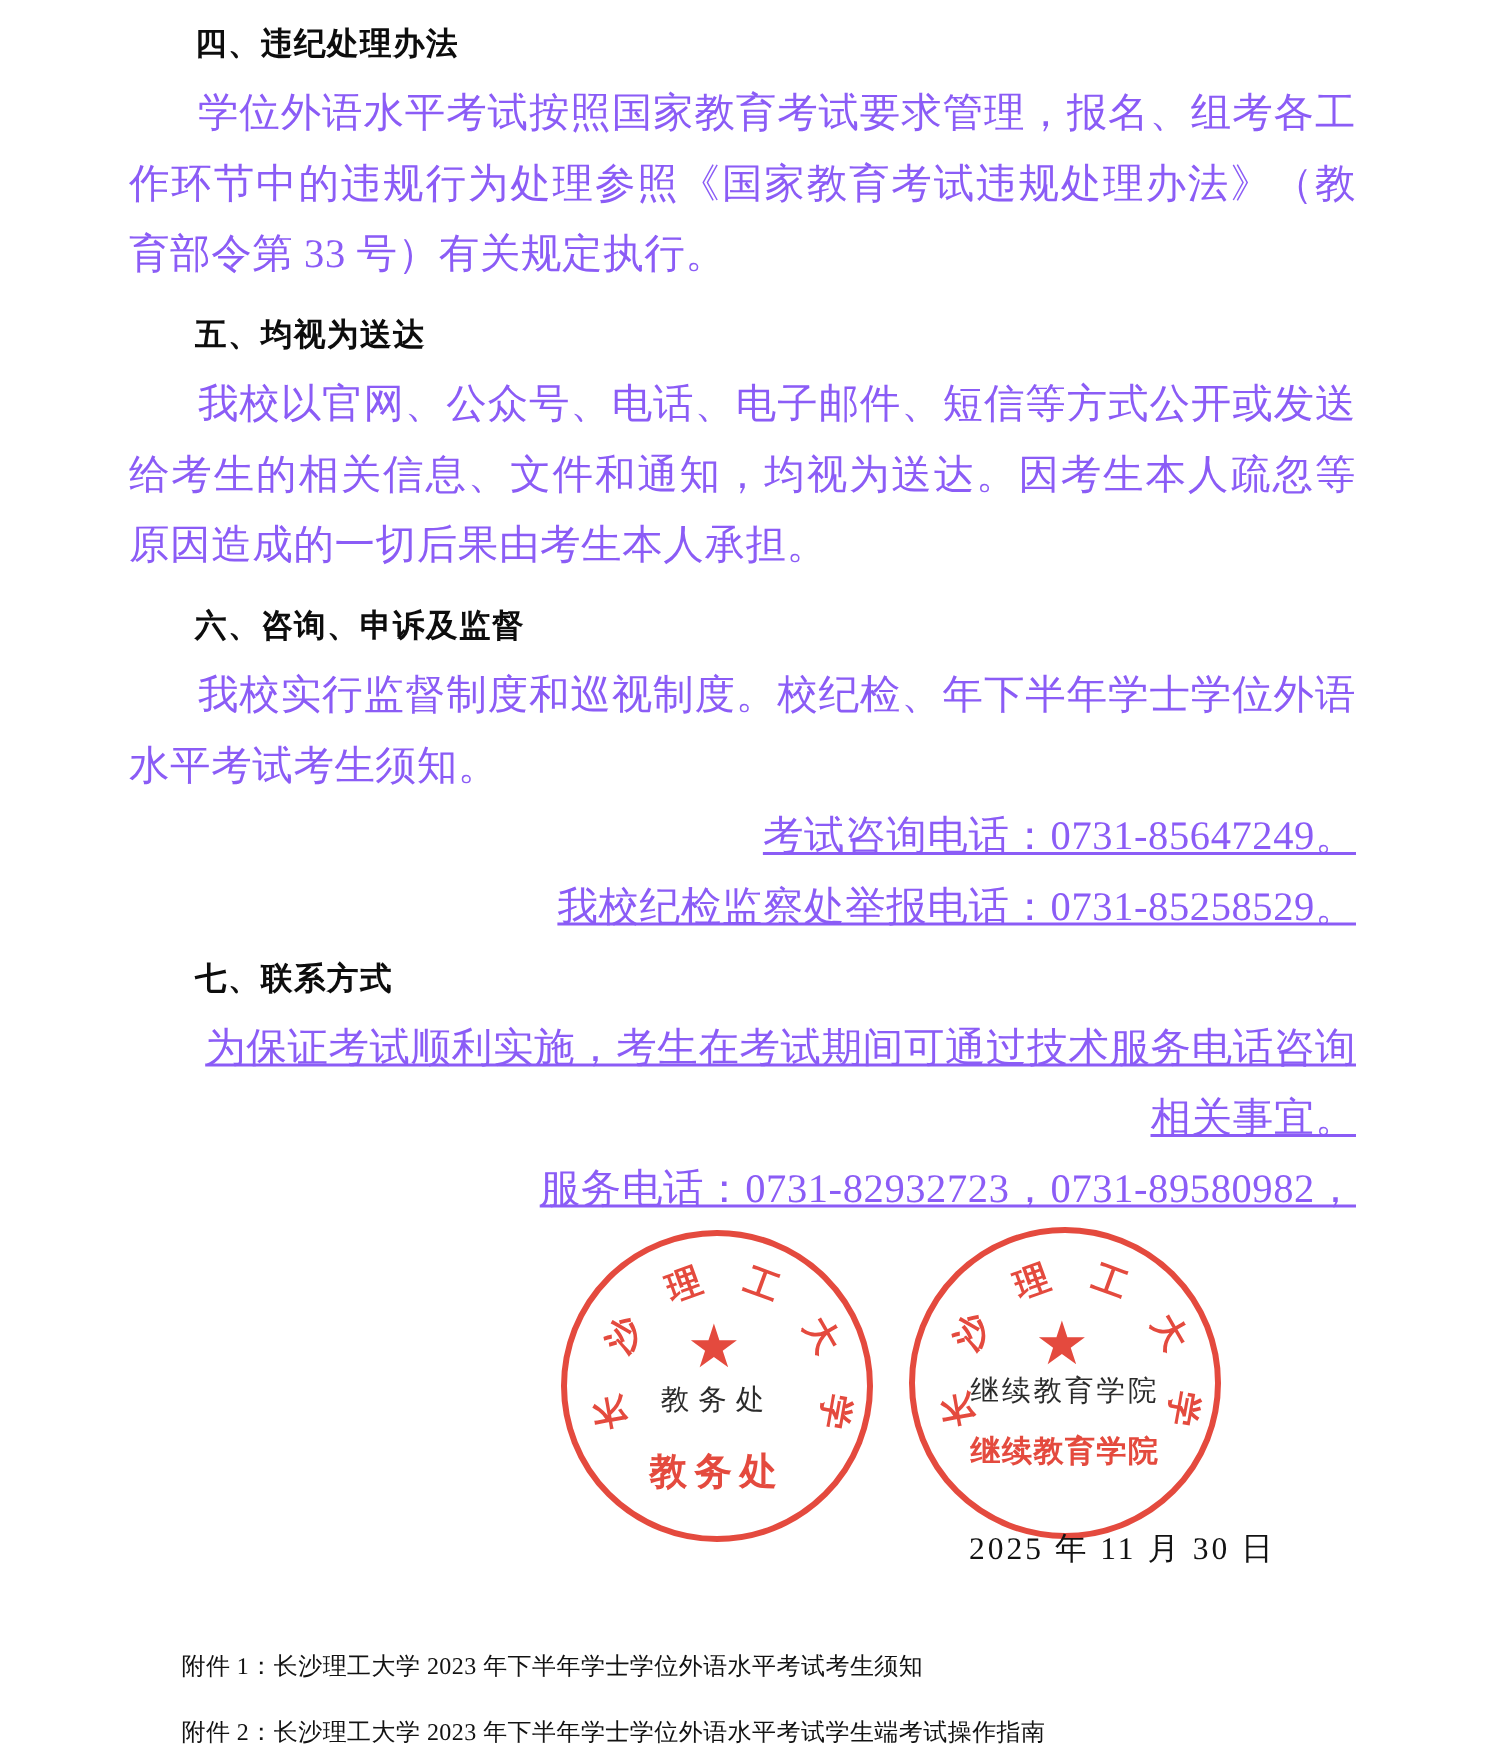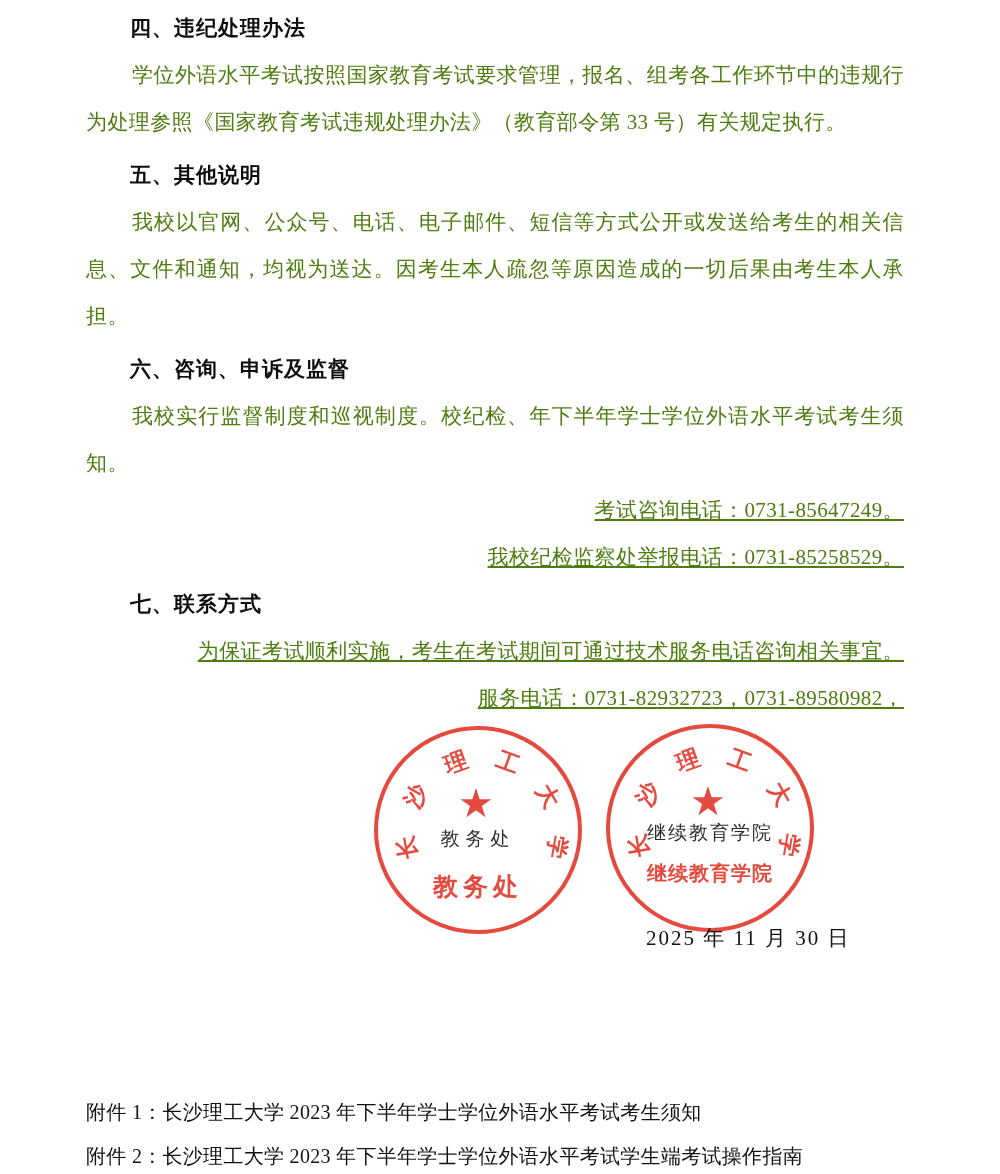--- a/index.html
+++ b/index.html
@@ -16,39 +16,39 @@
     overflow: hidden;
   }
   .page {
     position: relative;
     width: 1000px;
     height: 1174px;
     box-sizing: border-box;
     padding: 8px 96px 0 86px;
   }
   h2.section {
-    font-family: Liberation Mono, monospace;
+    font-family: Liberation Sans, sans-serif;
     font-size: 21px;
     font-weight: bold;
     letter-spacing: 1px;
     margin: 0;
     padding: 0;
     line-height: 44px;
     text-indent: 44px;
     color: #0d0d0d;
   }
   p.para {
-    font-size: 21px;
+    font-size: 27px;
     line-height: 47px;
     margin: 0;
     padding: 0;
     text-indent: 46px;
     text-align: justify;
     text-justify: inter-ideograph;
-    color: #4d7c0f;
+    color: #8b5cf6;
     letter-spacing: 0.4px;
   }
   p.para.nojustify {
     text-align: right;
     text-decoration: underline;
   }
   .gap-sm { height: 3px; }
   .gap-md { height: 9px; }
 
   
@@ -137,37 +137,38 @@
     color: #121212;
   }
 
   .attachments {
     position: absolute;
     left: 86px;
     top: 1090px;
     width: 830px;
   }
   .attachments .att {
-    font-size: 20px;
+    font-size: 16px;
     line-height: 44px;
     color: #121212;
     letter-spacing: 0.3px;
+    margin-left: 35px;
   }
 </style>
 </head>
 <body>
 
 <div class="page">
 
   <h2 class="section">四、违纪处理办法</h2>
   <p class="para">学位外语水平考试按照国家教育考试要求管理，报名、组考各工作环节中的违规行为处理参照《国家教育考试违规处理办法》（教育部令第 33 号）有关规定执行。</p>
 
   <div class="gap-md"></div>
 
-  <h2 class="section">五、其他说明</h2>
+  <h2 class="section">五、均视为送达</h2>
   <p class="para">我校以官网、公众号、电话、电子邮件、短信等方式公开或发送给考生的相关信息、文件和通知，均视为送达。因考生本人疏忽等原因造成的一切后果由考生本人承担。</p>
 
   <div class="gap-md"></div>
 
   <h2 class="section">六、咨询、申诉及监督</h2>
   <p class="para">我校实行监督制度和巡视制度。校纪检、年下半年学士学位外语水平考试考生须知。</p>
   <p class="para nojustify">考试咨询电话：0731-85647249。</p>
   <p class="para nojustify">我校纪检监察处举报电话：0731-85258529。</p>
 
   <div class="gap-sm"></div>

